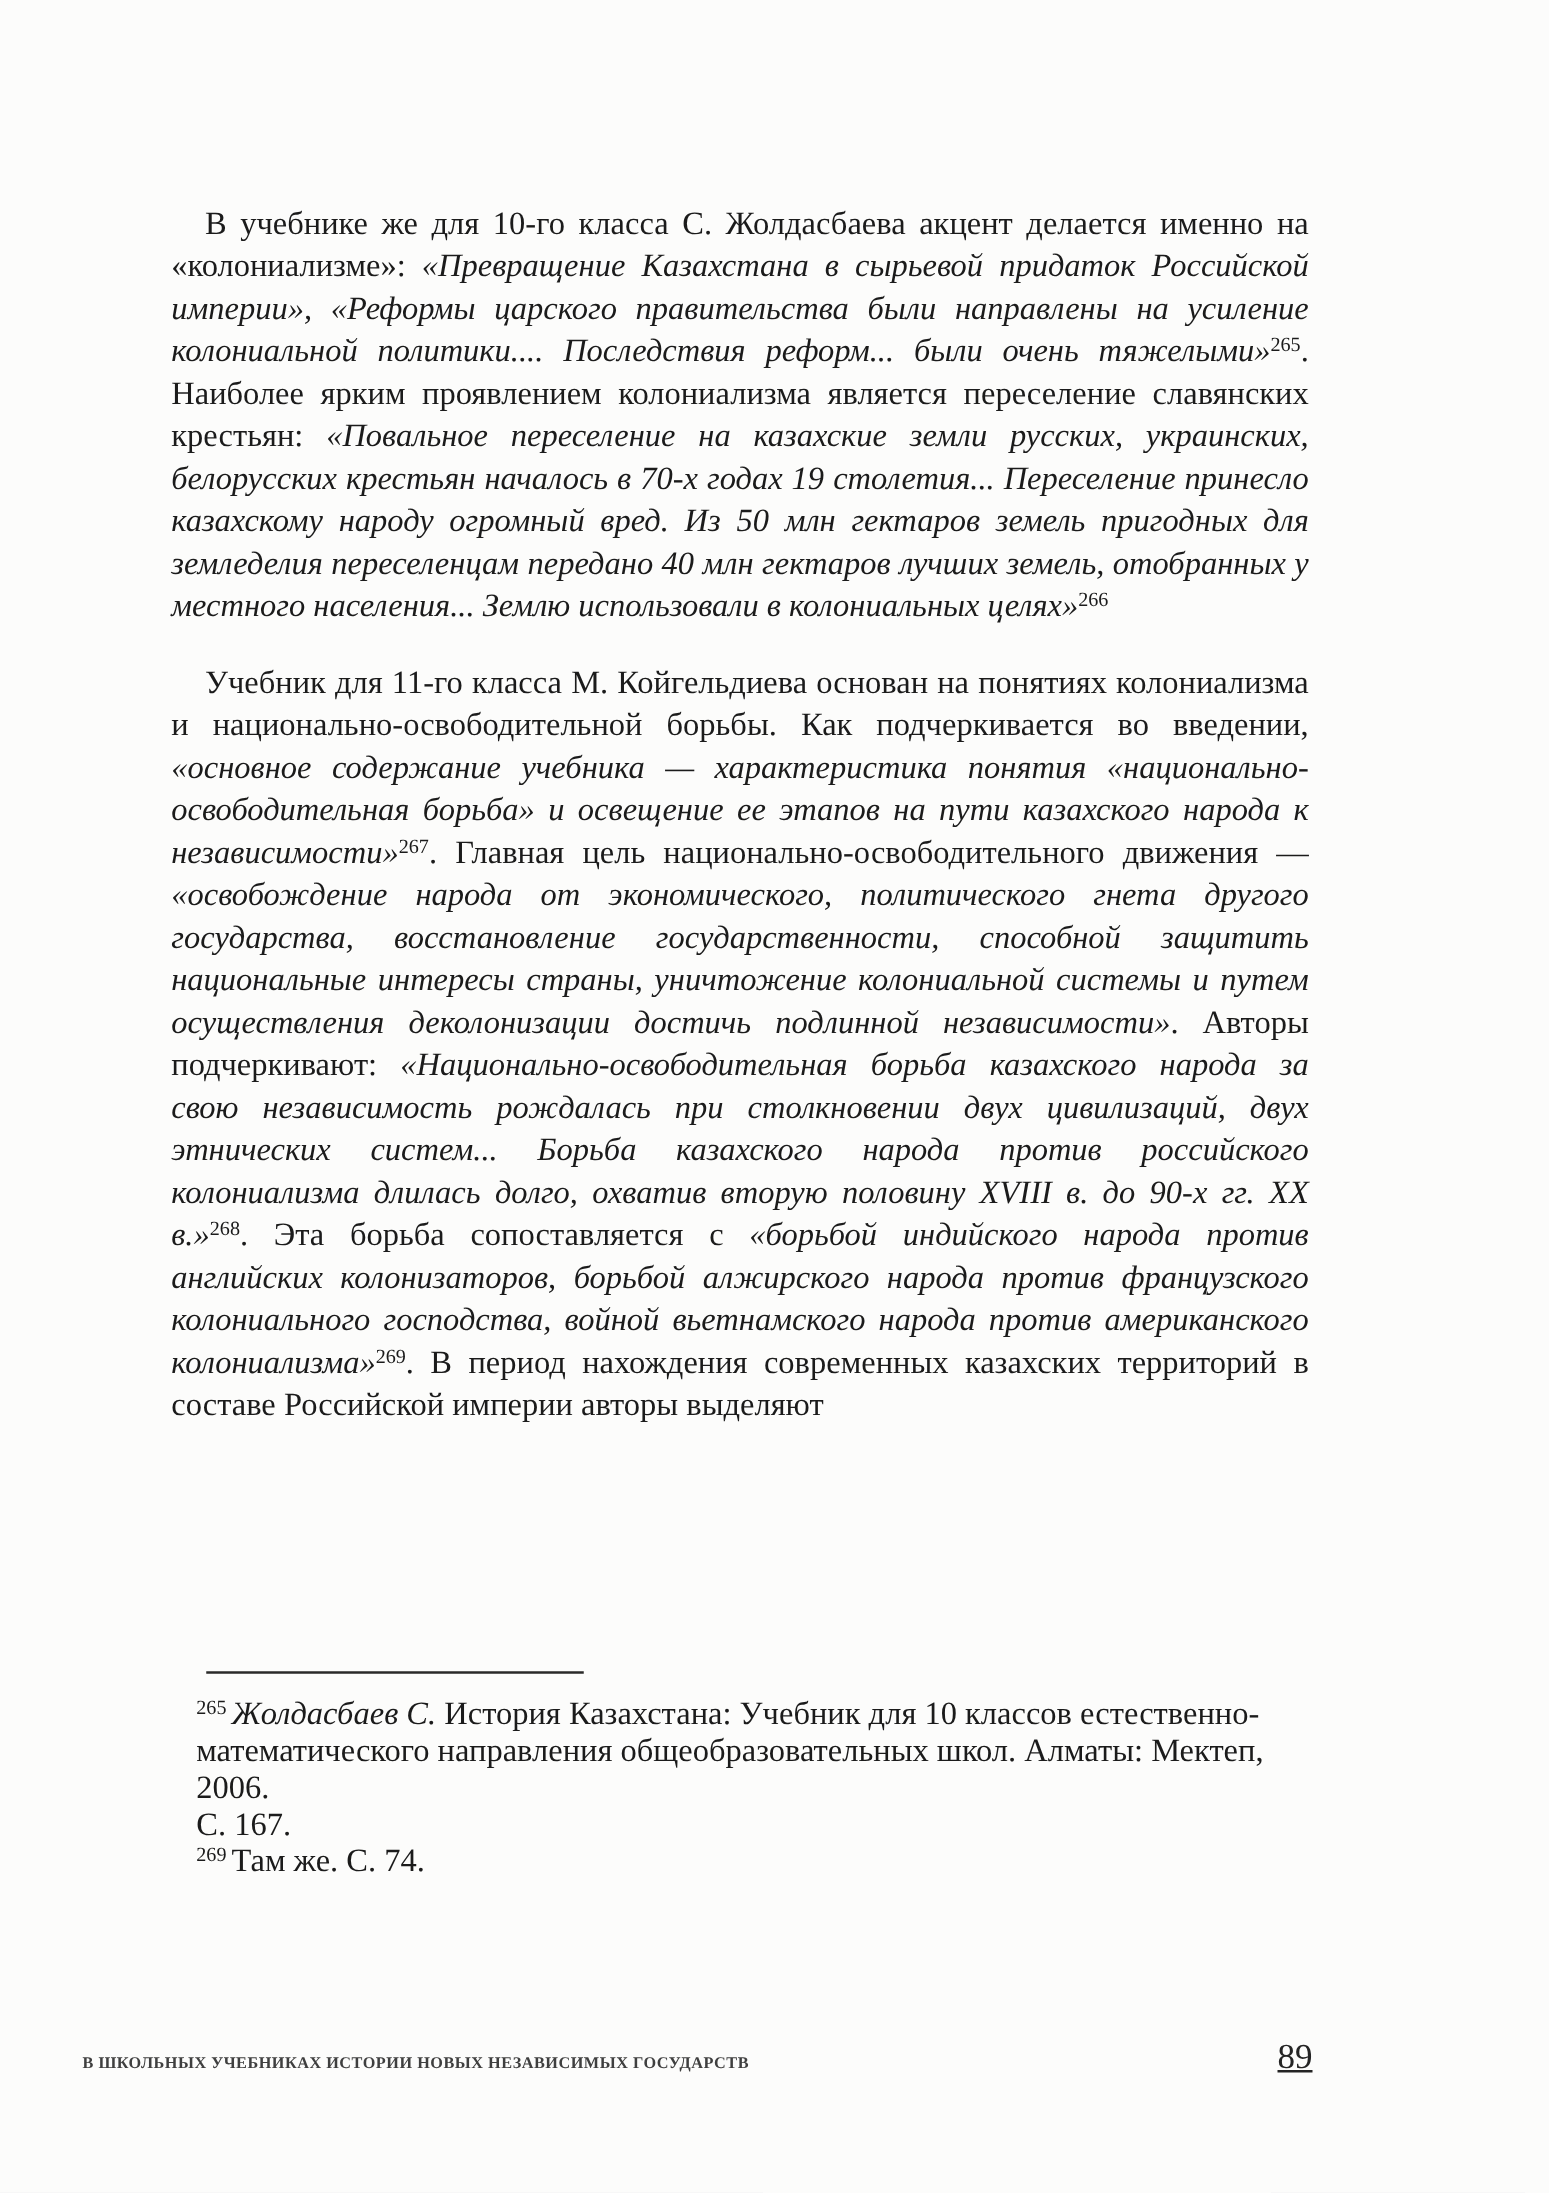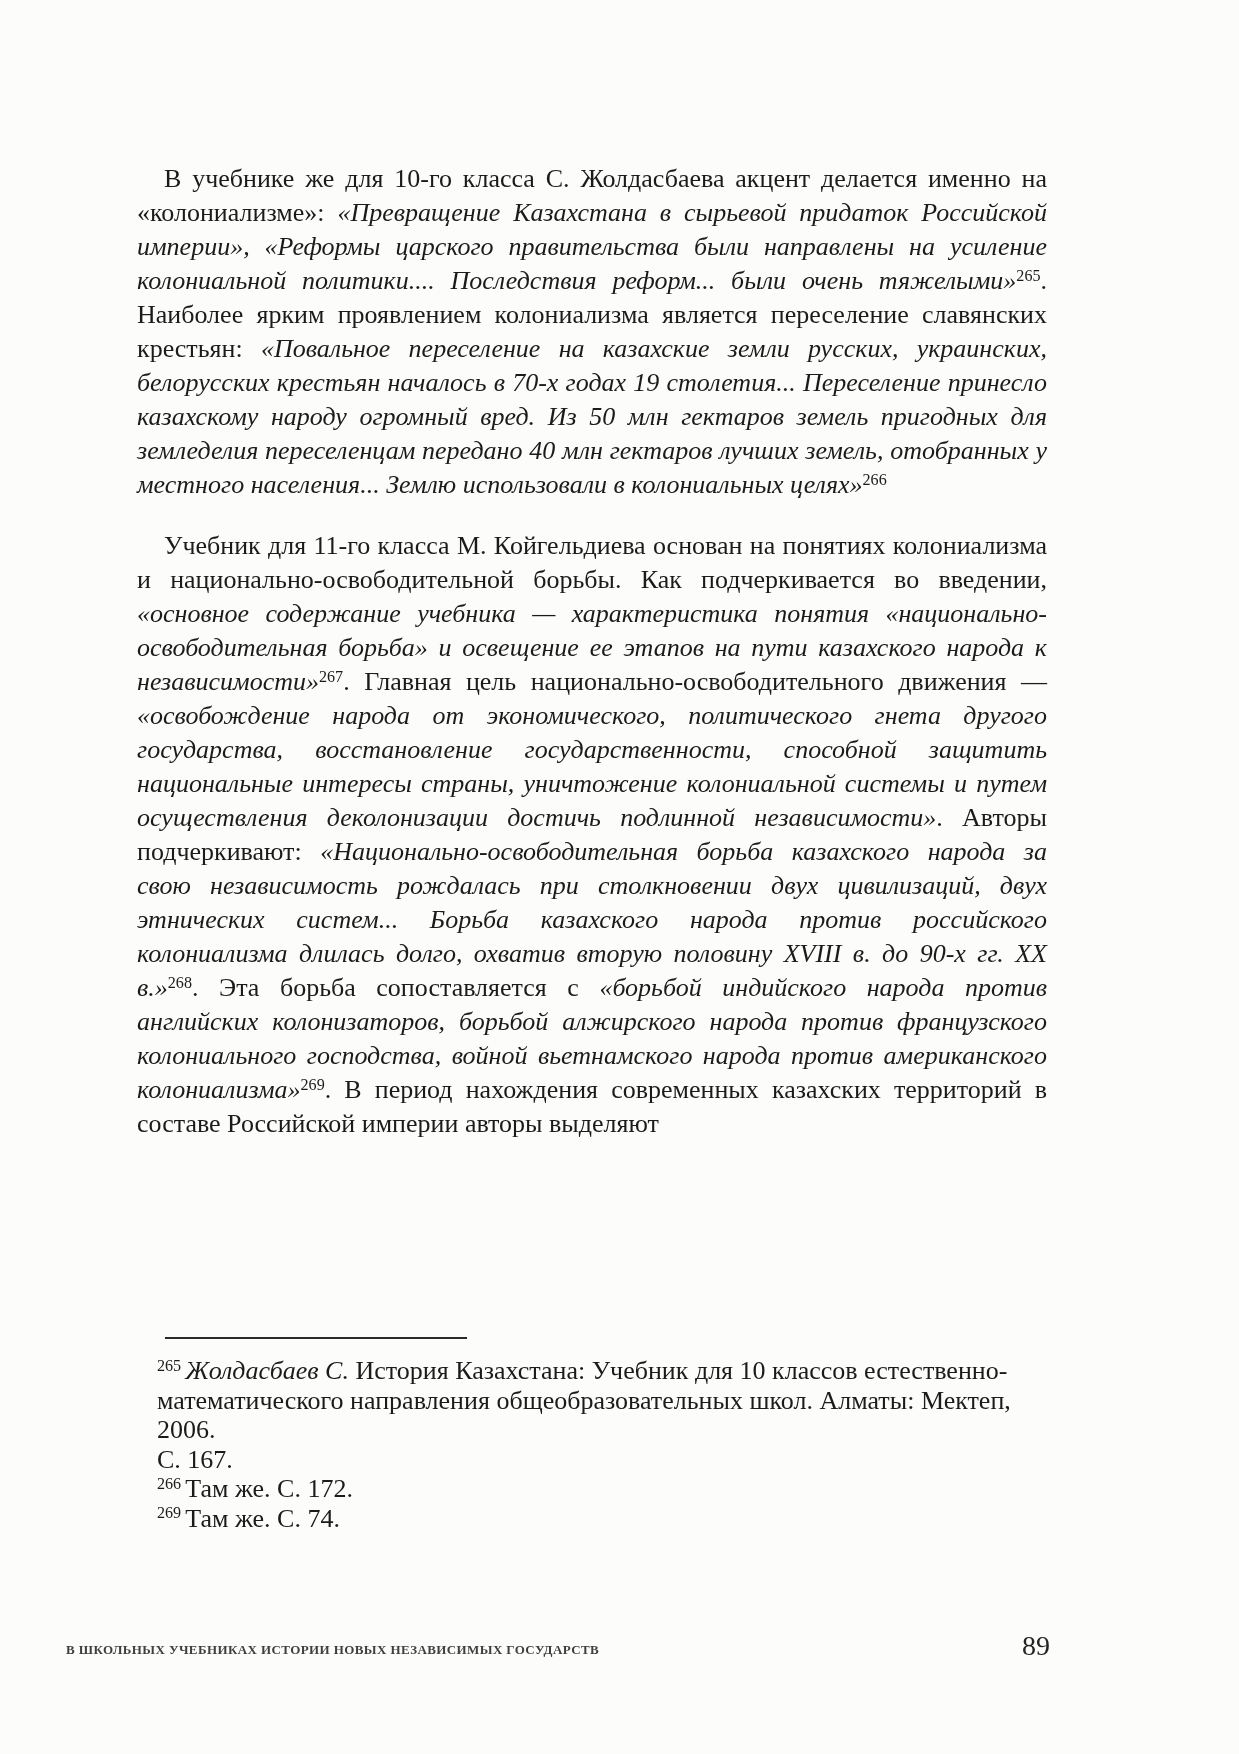--- a/index.html
+++ b/index.html
@@ -68,33 +68,33 @@
   }
   .page-number {
     position:absolute;
     top:1630px;
     left:1010px;
     width:40px;
     text-align:right;
     font-family:"Liberation Serif", serif;
     font-size:28px;
     color:#242424;
+    text-decoration:underline;
   }
 </style>
 </head>
 <body>
 
 <main class="content">
   <p class="para"><span>В учебнике же для 10-го класса С. Жолдасбаева акцент делается именно на «колониализме»: </span><em>«Превращение Казахстана в сырьевой придаток Российской империи», «Реформы царского правительства были направлены на усиление колониальной политики.... Последствия реформ... были очень тяжелыми»</em><sup>265</sup><span>. Наиболее ярким проявлением колониализма является переселение славянских крестьян: </span><em>«Повальное переселение на казахские земли русских, украинских, белорусских крестьян началось в 70-х годах 19 столетия... Переселение принесло казахскому народу огромный вред. Из 50 млн гектаров земель пригодных для земледелия переселенцам передано 40 млн гектаров лучших земель, отобранных у местного населения... Землю использовали в колониальных целях»</em><sup>266</sup></p>
   <p class="para"><span>Учебник для 11-го класса М. Койгельдиева основан на понятиях колониализма и национально-освободительной борьбы. Как подчеркивается во введении, </span><em>«основное содержание учебника — характеристика понятия «национально-освободительная борьба» и освещение ее этапов на пути казахского народа к независимости»</em><sup>267</sup><span>. Главная цель национально-освободительного движения — </span><em>«освобождение народа от экономического, политического гнета другого государства, восстановление государственности, способной защитить национальные интересы страны, уничтожение колониальной системы и путем осуществления деколонизации достичь подлинной независимости»</em><span>. Авторы подчеркивают: </span><em>«Национально-освободительная борьба казахского народа за свою независимость рождалась при столкновении двух цивилизаций, двух этнических систем... Борьба казахского народа против российского колониализма длилась долго, охватив вторую половину XVIII в. до 90-х гг. XX в.»</em><sup>268</sup><span>. Эта борьба сопоставляется с </span><em>«борьбой индийского народа против английских колонизаторов, борьбой алжирского народа против французского колониального господства, войной вьетнамского народа против американского колониализма»</em><sup>269</sup><span>. В период нахождения современных казахских территорий в составе Российской империи авторы выделяют</span></p>
 </main>
 
 <div class="footnote-divider"></div>
 
 <section class="footnotes">
   <p class="footnote"><sup class="marker">265</sup><span><em>Жолдасбаев С.</em><span> История Казахстана: Учебник для 10 классов естественно-</span><br><span>математического направления общеобразовательных школ. Алматы: Мектеп, 2006.</span><br><span>С. 167.</span></span></p>
-  <p class="footnote"><sup class="marker">266</sup><span><span>Там же. С. 172.</span></span></p>
   <p class="footnote"><sup class="marker">269</sup><span><span>Там же. С. 74.</span></span></p>
 </section>
 
 <div class="running-title">В ШКОЛЬНЫХ УЧЕБНИКАХ ИСТОРИИ НОВЫХ НЕЗАВИСИМЫХ ГОСУДАРСТВ</div>
 
 <div class="page-number">89</div>
 
 </body></html>

